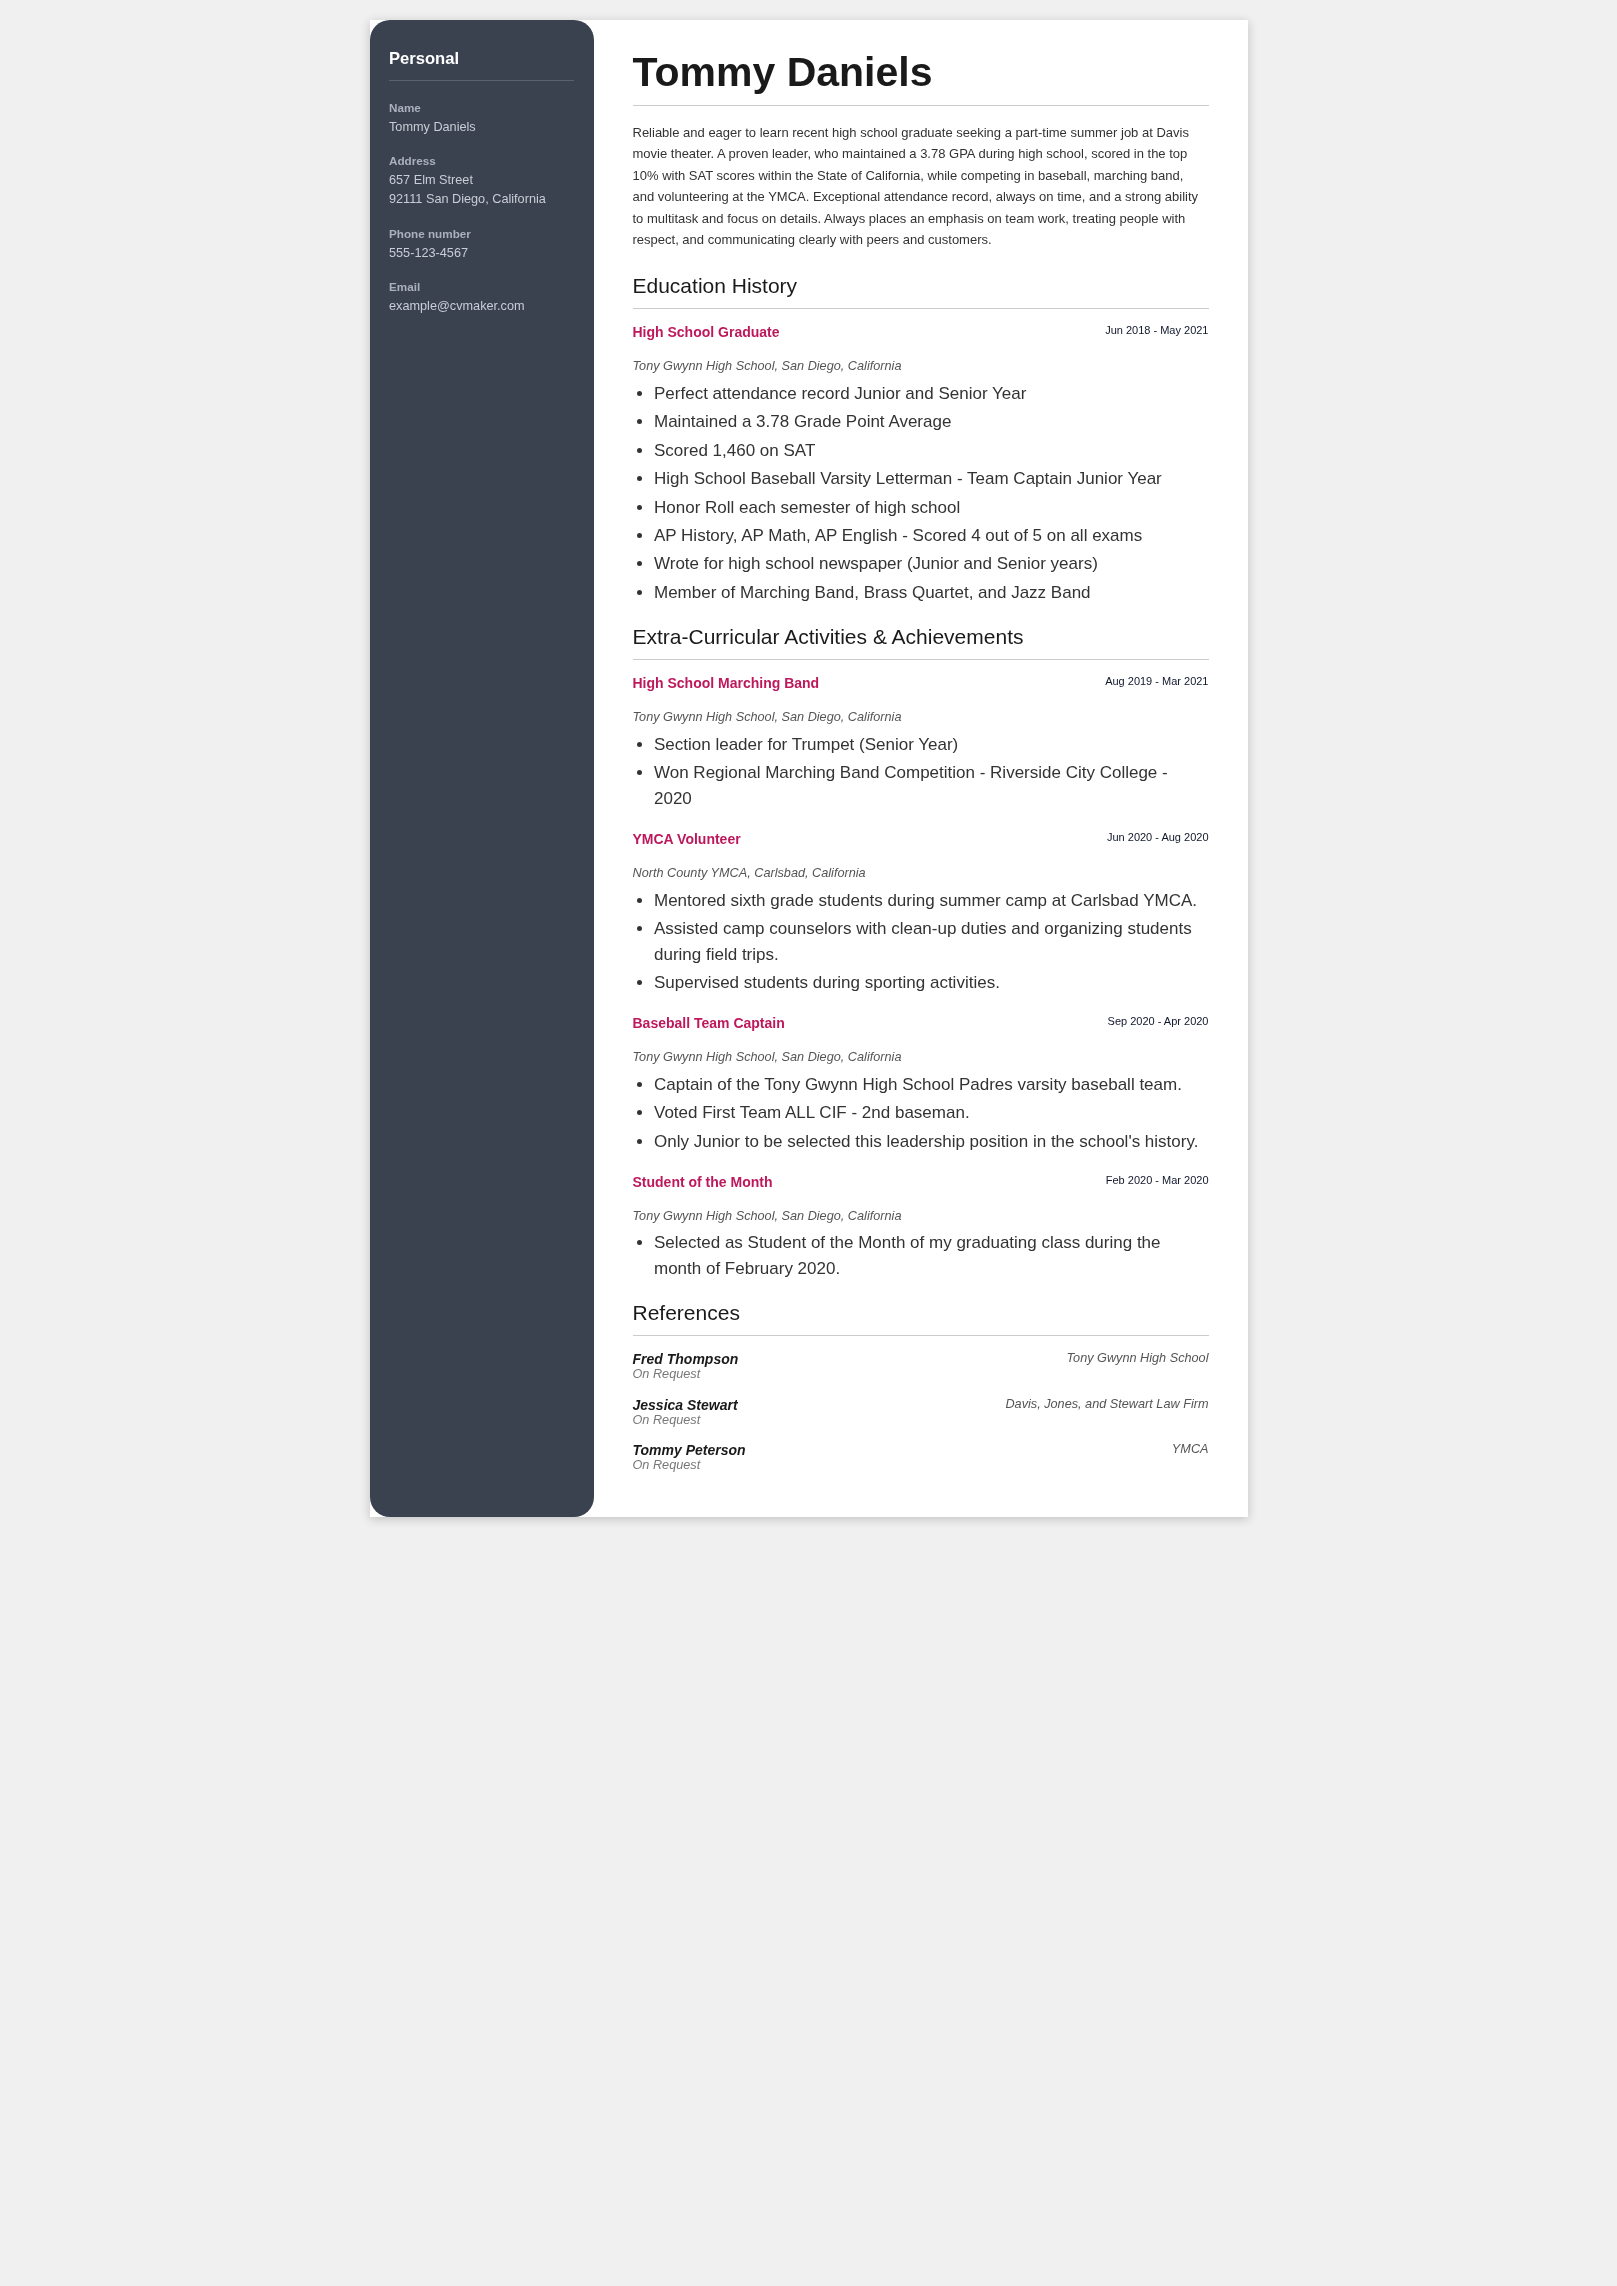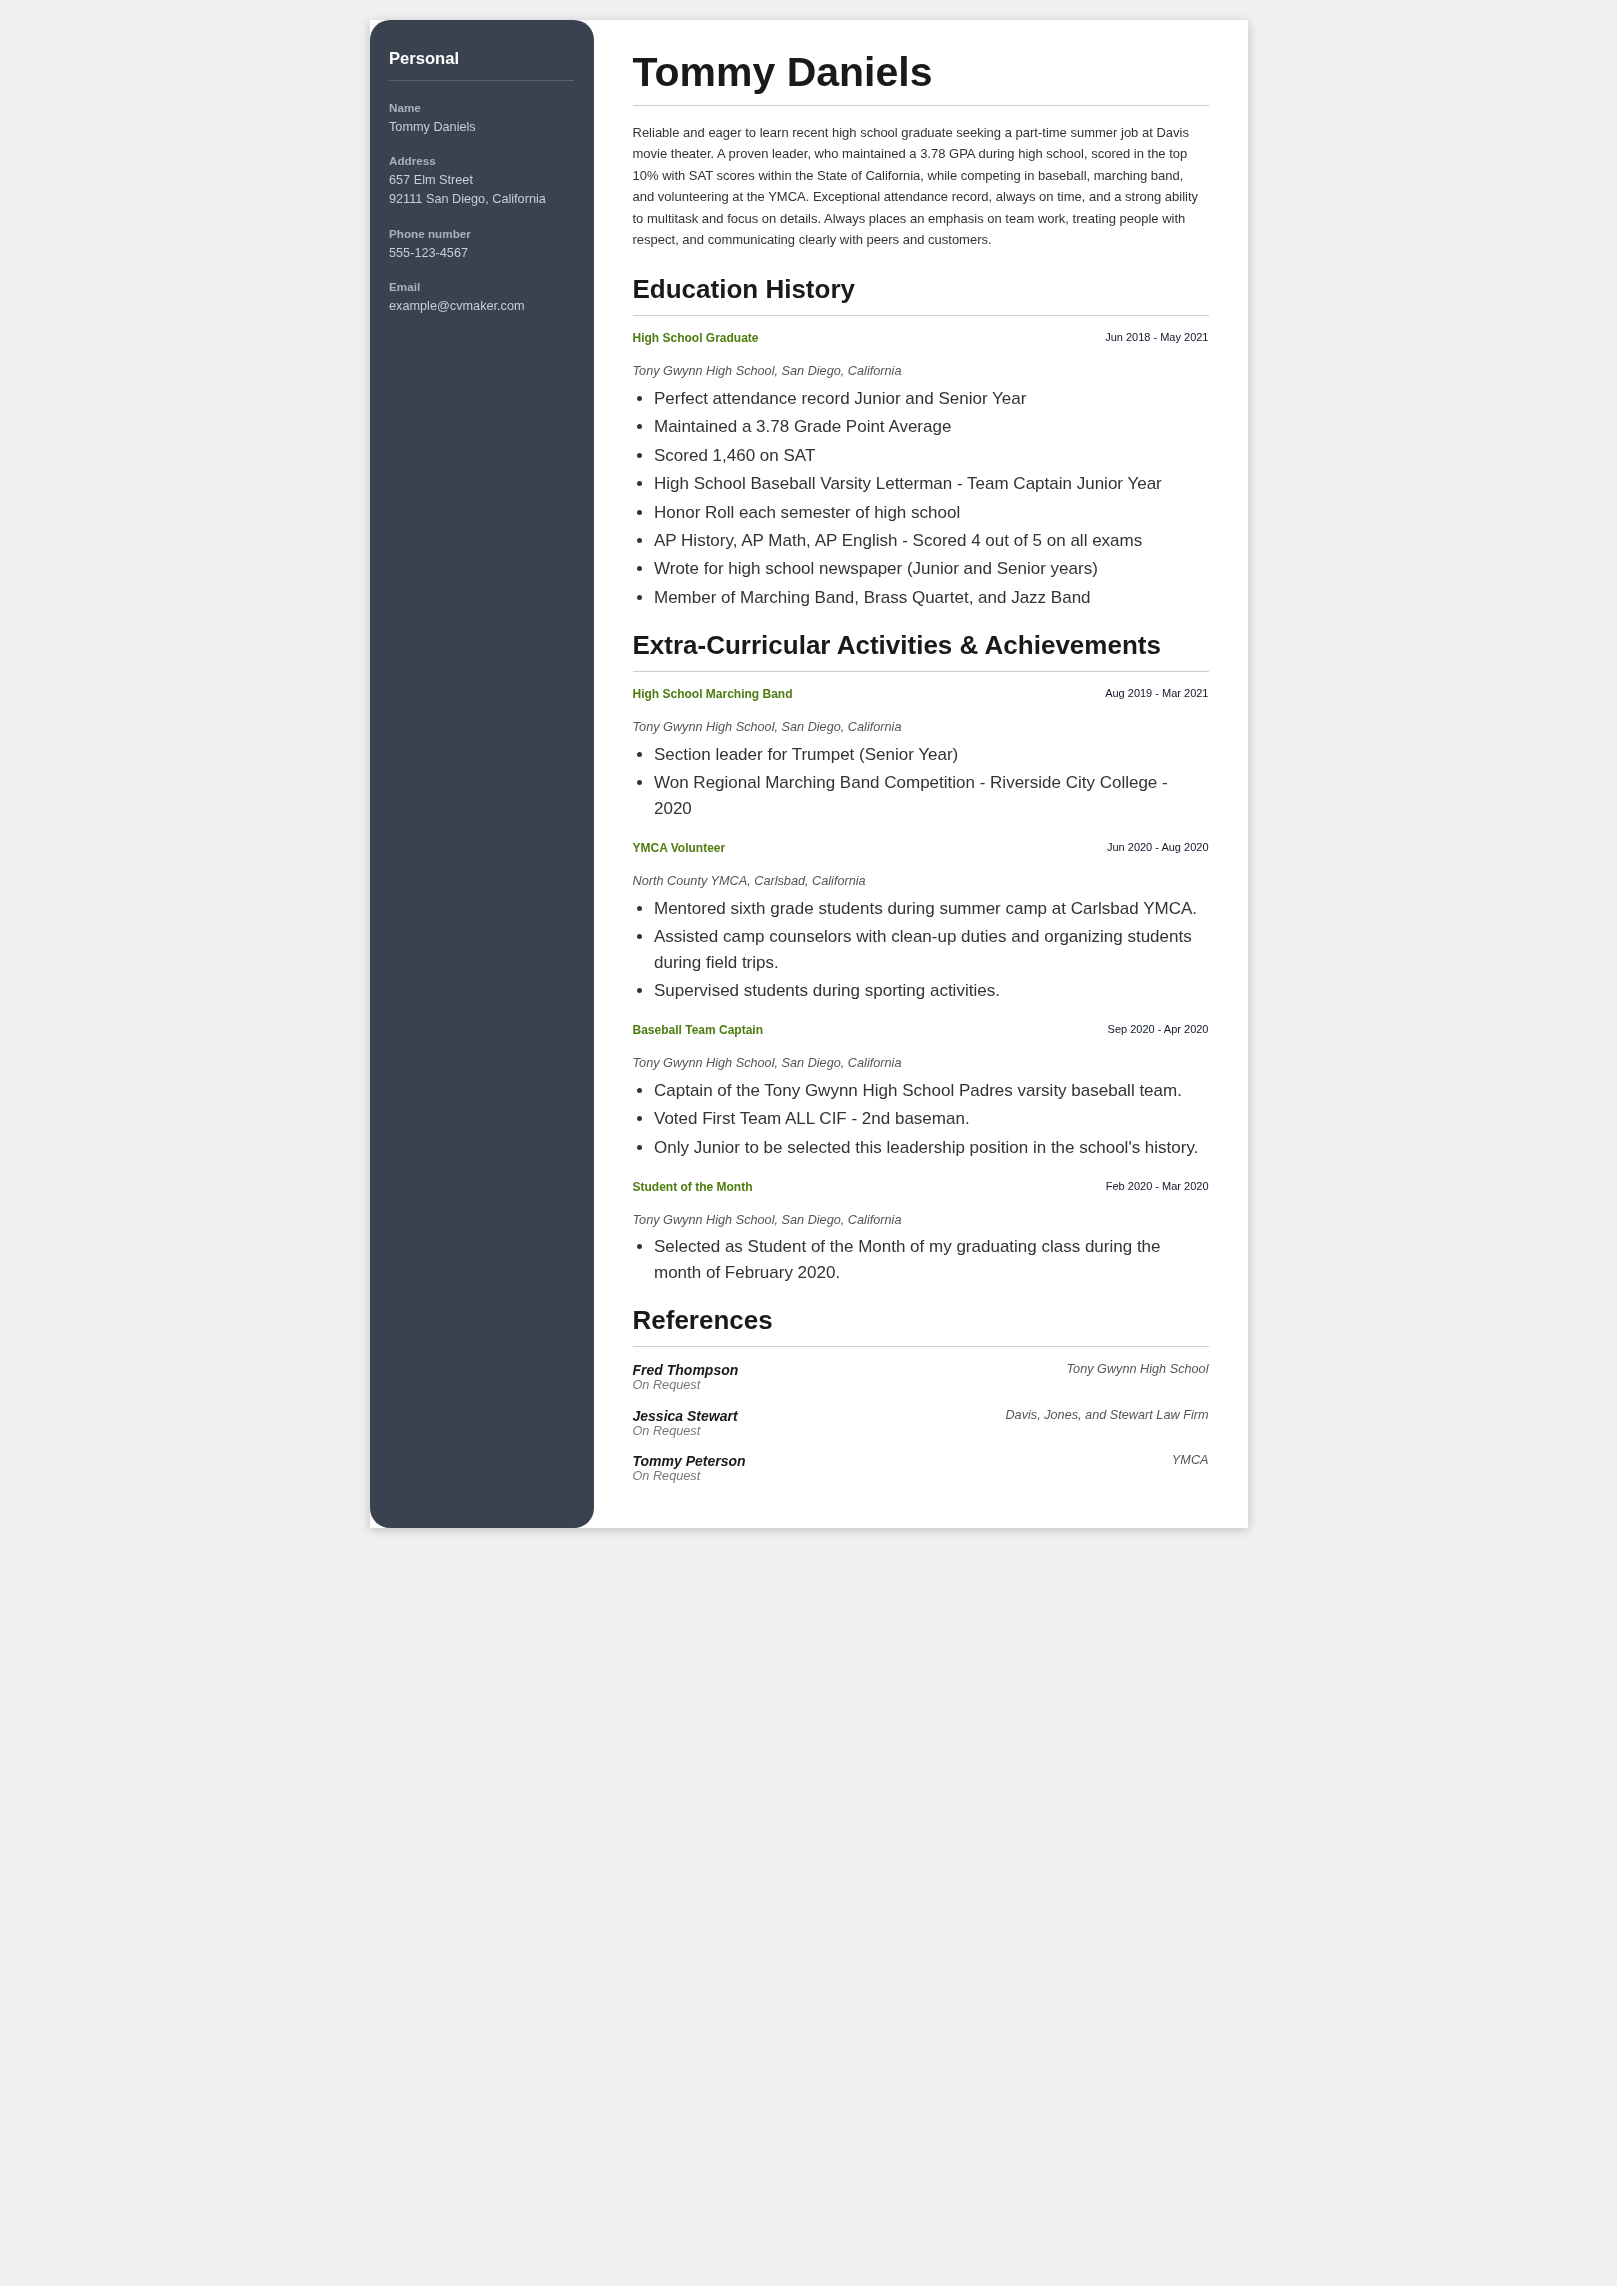--- a/index.html
+++ b/index.html
@@ -68,38 +68,38 @@
       border-top: 1px solid #ccc;
       margin: 9.8px 0 15.6px 0;
     }
     .summary-text {
       font-size: 13px;
       color: #333;
       line-height: 1.65;
       margin-bottom: 23.4px;
     }
     .section-heading {
-      font-size: 26px;
-      font-weight: bold;
+      font-size: 21px;
+      font-weight: normal;
       color: #1a1a1a;
       margin-bottom: 7.8px;
     }
     .entry {
       margin-bottom: 19.5px;
     }
     .entry-header {
       display: flex;
       justify-content: space-between;
       align-items: flex-start;
       margin-bottom: 2px;
     }
     .entry-title {
-      font-size: 12px;
-      font-weight: bold;
-      color: #4d7c0f;
+      font-size: 14px;
+      font-weight: bold;
+      color: #be185d;
     }
     .entry-date {
       font-size: 11px;
       color: #0f172a;
       white-space: nowrap;
       margin-left: 19.5px;
     }
     .entry-subtitle {
       font-size: 12.7px;
       font-style: italic;

